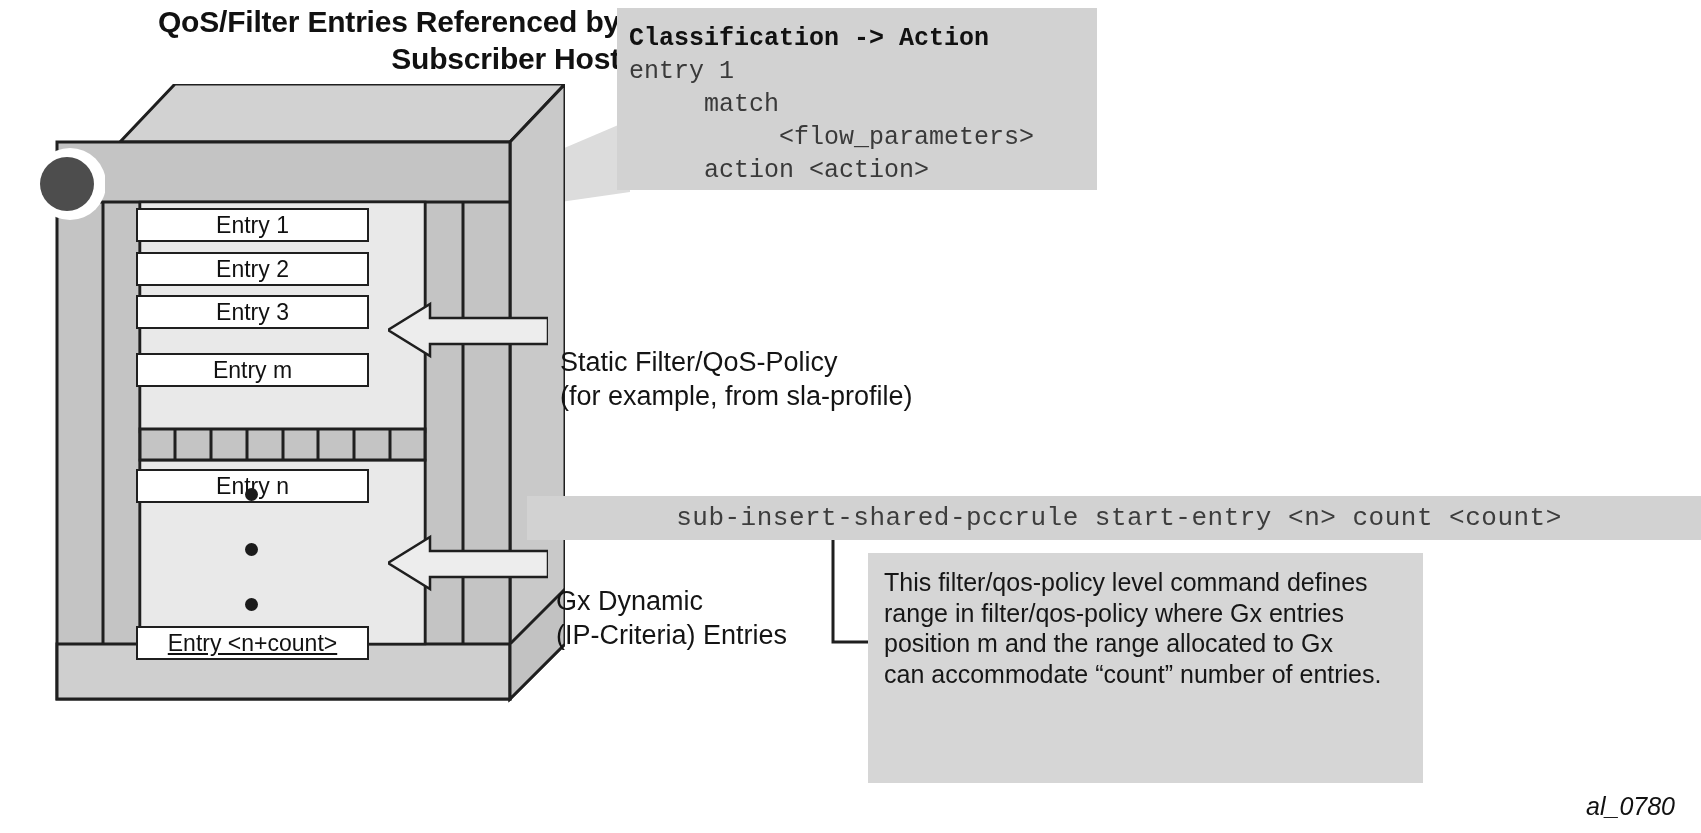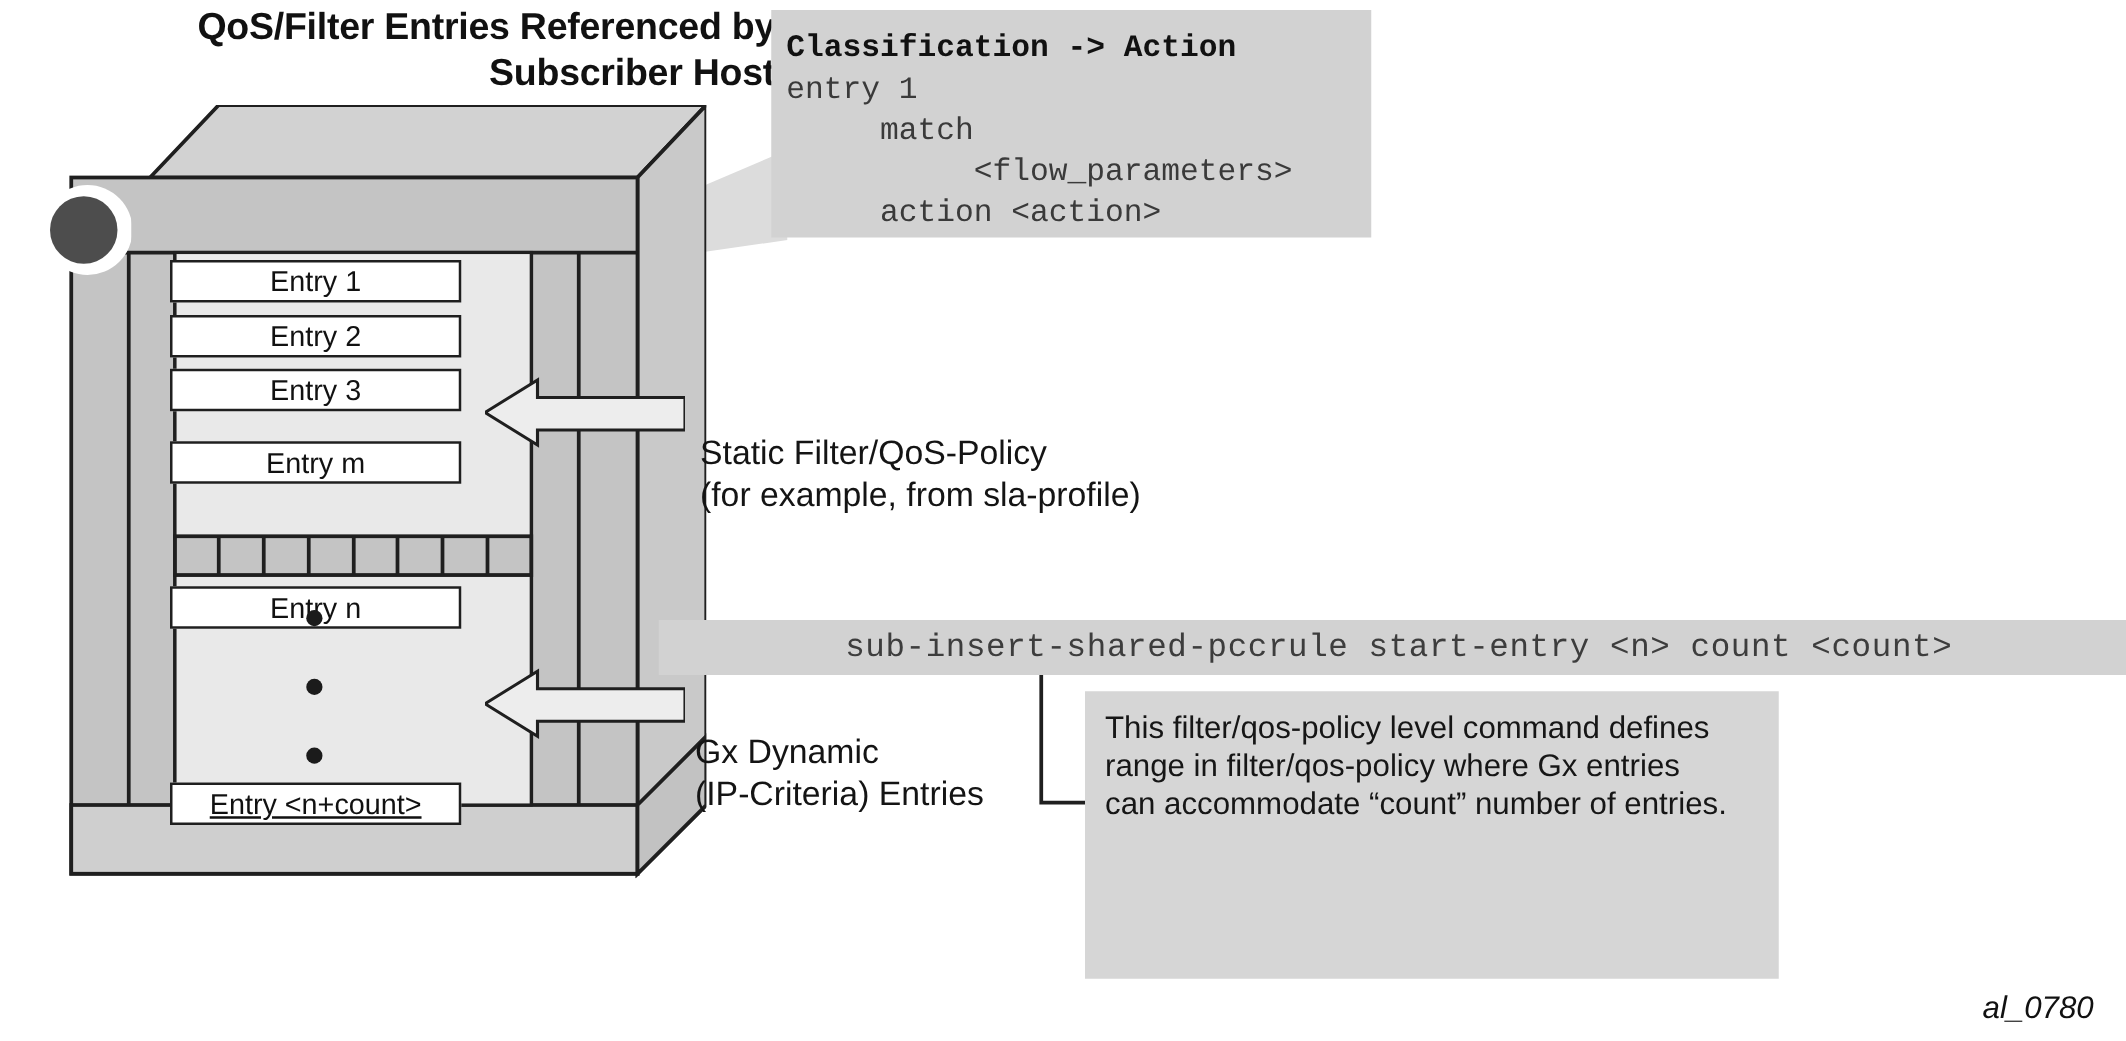--- a/index.html
+++ b/index.html
@@ -162,16 +162,17 @@
 
 <div class="abs" id="cmd-bar">sub-insert-shared-pccrule start-entry &lt;n&gt; count &lt;count&gt;</div>
 
 <svg class="abs" id="desc-connector" viewBox="0 0 60 125">
   <path d="M8 10 L8 112 L58 112" fill="none" stroke="#1f1f1f" stroke-width="3"></path>
 </svg>
 
 <div class="abs" id="desc-box">
   <div>This filter/qos-policy level command defines</div>
   <div>range in filter/qos-policy where Gx entries</div>
+  <div>position m and the range allocated to Gx</div>
   <div>can accommodate “count” number of entries.</div>
 </div>
 
 <div class="abs" id="figure-id">al_0780</div>
 
 </body></html>

